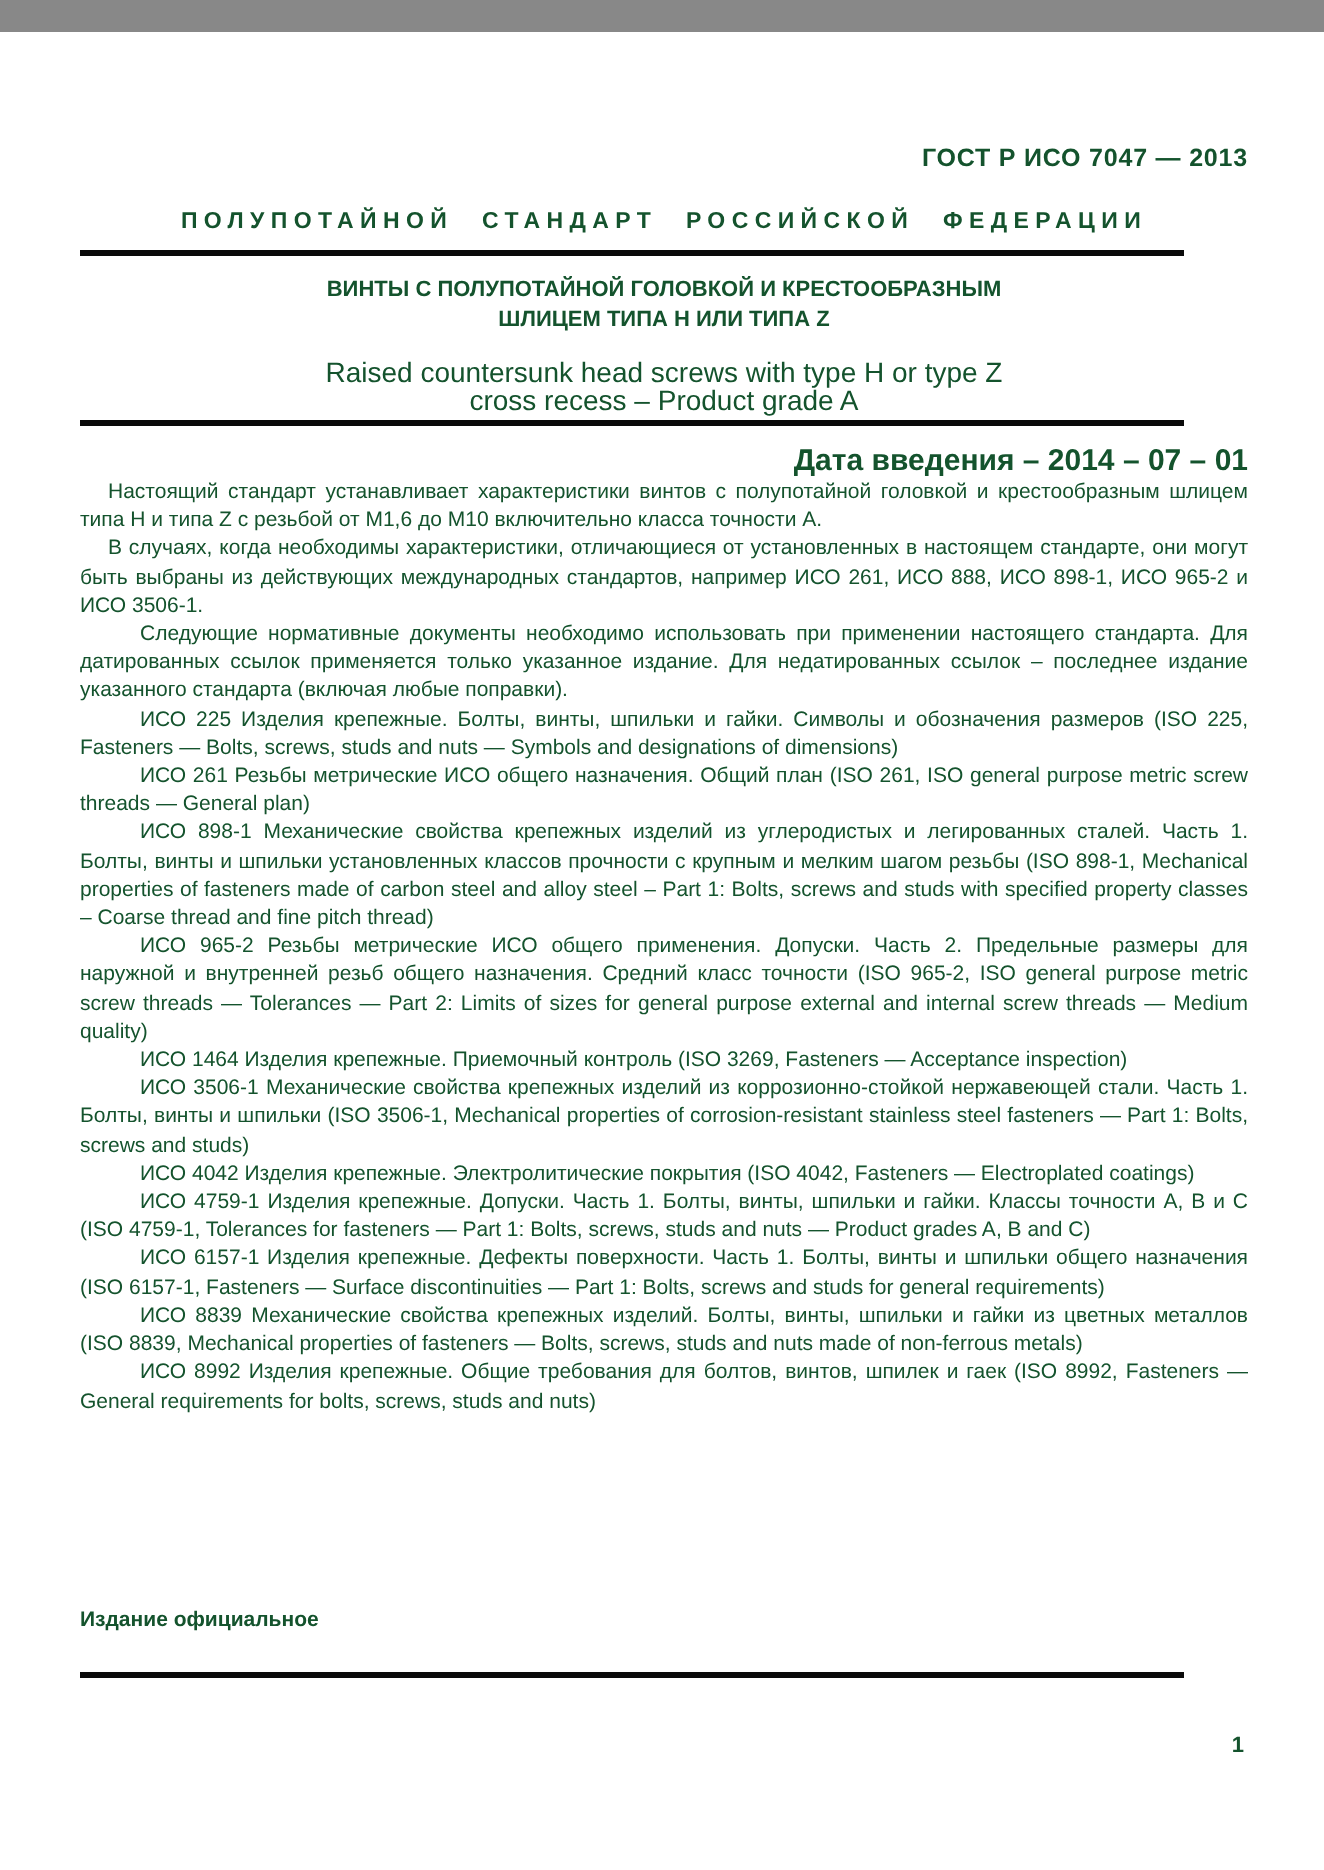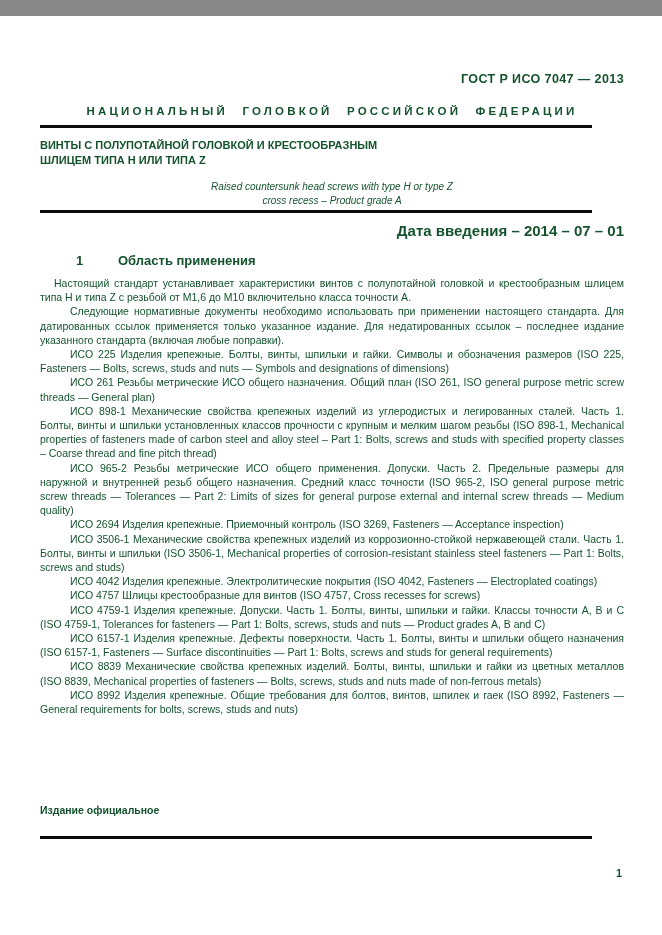--- a/index.html
+++ b/index.html
@@ -32,37 +32,36 @@
     white-space: nowrap;
   }
   .rule {
     height: 3px;
     background: #0a0a0a;
     width: 552px;
     margin-top: 8px;
   }
   .title-ru {
     margin-top: 10px;
-    text-align: left;
+    text-align: center;
     font-size: 11px;
     font-weight: bold;
     line-height: 15px;
   }
   .grade {
     margin-top: 13px;
     text-align: center;
     font-size: 11px;
     font-weight: bold;
   }
   .title-en {
     margin-top: 12px;
     text-align: center;
-    font-size: 10px;
+    font-size: 14px;
     line-height: 13.5px;
-    font-style: italic;
   }
   .rule-title { margin-top: 3px; }
   .date-line {
     margin-top: 9px;
     text-align: right;
     font-size: 15px;
     font-weight: bold;
   }
   .sec-heading {
     font-size: 13px;
@@ -104,70 +103,67 @@
   }
 </style>
 </head>
 <body>
 
 <div class="page">
   <div class="content">
 
     <div class="doc-number">ГОСТ Р ИСО 7047 — 2013</div>
 
-    <div class="fed-header">НАЦИОНАЛЬНЫЙ ГОЛОВКОЙ РОССИЙСКОЙ ФЕДЕРАЦИИ</div>
+    <div class="fed-header">ПОЛУПОТАЙНОЙ СТАНДАРТ РОССИЙСКОЙ ФЕДЕРАЦИИ</div>
 
     <div class="rule"></div>
 
     <div class="title-ru">
       <div>ВИНТЫ С ПОЛУПОТАЙНОЙ ГОЛОВКОЙ И КРЕСТООБРАЗНЫМ</div>
       <div>ШЛИЦЕМ ТИПА Н ИЛИ ТИПА Z</div>
     </div>
 
 
     <div class="title-en">
       <div>Raised countersunk head screws with type H or type Z</div>
       <div>cross recess – Product grade A</div>
     </div>
 
     <div class="rule rule-title"></div>
 
     <div class="date-line">Дата введения – 2014 – 07 – 01</div>
 
     <div class="section">
-      <div class="sec-heading h1">
-        <span class="sec-num">1</span><span>Область применения</span>
-      </div>
       <div class="paras paras-scope">
 
           <p class="para">Настоящий стандарт устанавливает характеристики винтов с полупотайной головкой и крестообразным шлицем типа Н и типа Z с резьбой от М1,6 до М10 включительно класса точности А.</p>
 
+          <p class="para">В случаях, когда необходимы характеристики, отличающиеся от установленных в настоящем стандарте, они могут быть выбраны из действующих международных стандартов, например ИСО 261, ИСО 888, ИСО 898-1, ИСО 965-2 и ИСО 3506-1.</p>
         </div>
     </div>
 
     <div class="section">
       <div class="paras paras-refs">
 
           <p class="para">Следующие нормативные документы необходимо использовать при применении настоящего стандарта. Для датированных ссылок применяется только указанное издание. Для недатированных ссылок – последнее издание указанного стандарта (включая любые поправки).</p>
 
           <p class="para">ИСО 225 Изделия крепежные. Болты, винты, шпильки и гайки. Символы и обозначения размеров (ISO 225, Fasteners — Bolts, screws, studs and nuts — Symbols and designations of dimensions)</p>
 
           <p class="para">ИСО 261 Резьбы метрические ИСО общего назначения. Общий план (ISO 261, ISO general purpose metric screw threads — General plan)</p>
 
           <p class="para">ИСО 898-1 Механические свойства крепежных изделий из углеродистых и легированных сталей. Часть 1. Болты, винты и шпильки установленных классов прочности с крупным и мелким шагом резьбы (ISO 898-1, Mechanical properties of fasteners made of carbon steel and alloy steel – Part 1: Bolts, screws and studs with specified property classes – Coarse thread and fine pitch thread)</p>
 
           <p class="para">ИСО 965-2 Резьбы метрические ИСО общего применения. Допуски. Часть 2. Предельные размеры для наружной и внутренней резьб общего назначения. Средний класс точности (ISO 965-2, ISO general purpose metric screw threads — Tolerances — Part 2: Limits of sizes for general purpose external and internal screw threads — Medium quality)</p>
 
-          <p class="para">ИСО 2694 Изделия крепежные. Приемочный контроль (ISO 3269, Fasteners — Acceptance inspection)</p>
+          <p class="para">ИСО 1464 Изделия крепежные. Приемочный контроль (ISO 3269, Fasteners — Acceptance inspection)</p>
 
           <p class="para">ИСО 3506-1 Механические свойства крепежных изделий из коррозионно-стойкой нержавеющей стали. Часть 1. Болты, винты и шпильки (ISO 3506-1, Mechanical properties of corrosion-resistant stainless steel fasteners — Part 1: Bolts, screws and studs)</p>
 
           <p class="para">ИСО 4042 Изделия крепежные. Электролитические покрытия (ISO 4042, Fasteners — Electroplated coatings)</p>
 
-          <p class="para">ИСО 4757 Шлицы крестообразные для винтов (ISO 4757, Cross recesses for screws)</p>
 
           <p class="para">ИСО 4759-1 Изделия крепежные. Допуски. Часть 1. Болты, винты, шпильки и гайки. Классы точности А, В и С (ISO 4759-1, Tolerances for fasteners — Part 1: Bolts, screws, studs and nuts — Product grades A, B and C)</p>
 
           <p class="para">ИСО 6157-1 Изделия крепежные. Дефекты поверхности. Часть 1. Болты, винты и шпильки общего назначения (ISO 6157-1, Fasteners — Surface discontinuities — Part 1: Bolts, screws and studs for general requirements)</p>
 
           <p class="para">ИСО 8839 Механические свойства крепежных изделий. Болты, винты, шпильки и гайки из цветных металлов (ISO 8839, Mechanical properties of fasteners — Bolts, screws, studs and nuts made of non-ferrous metals)</p>
 
           <p class="para">ИСО 8992 Изделия крепежные. Общие требования для болтов, винтов, шпилек и гаек (ISO 8992, Fasteners — General requirements for bolts, screws, studs and nuts)</p>
         </div>
     </div>

